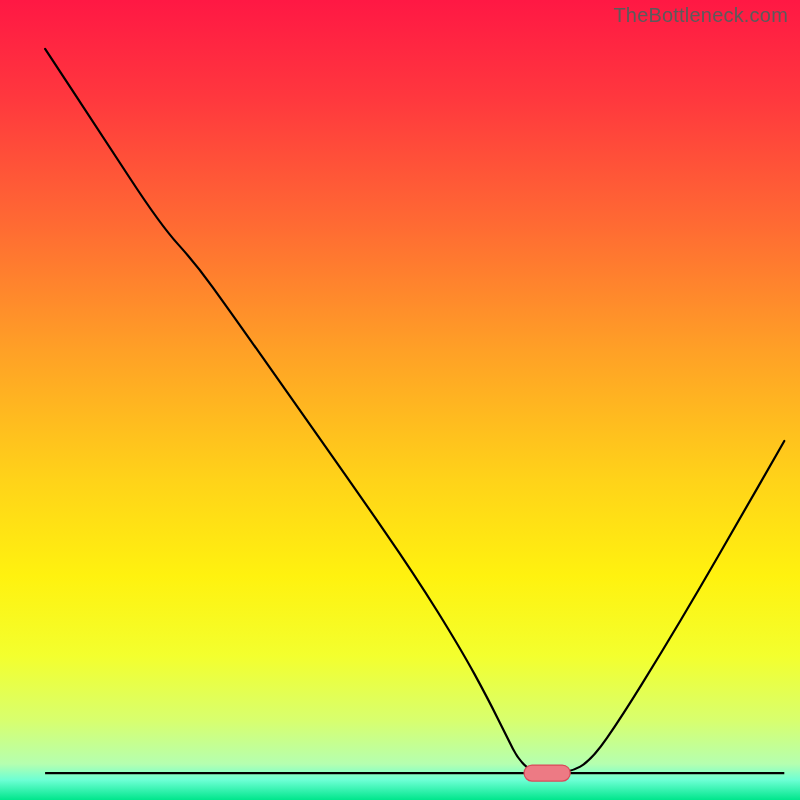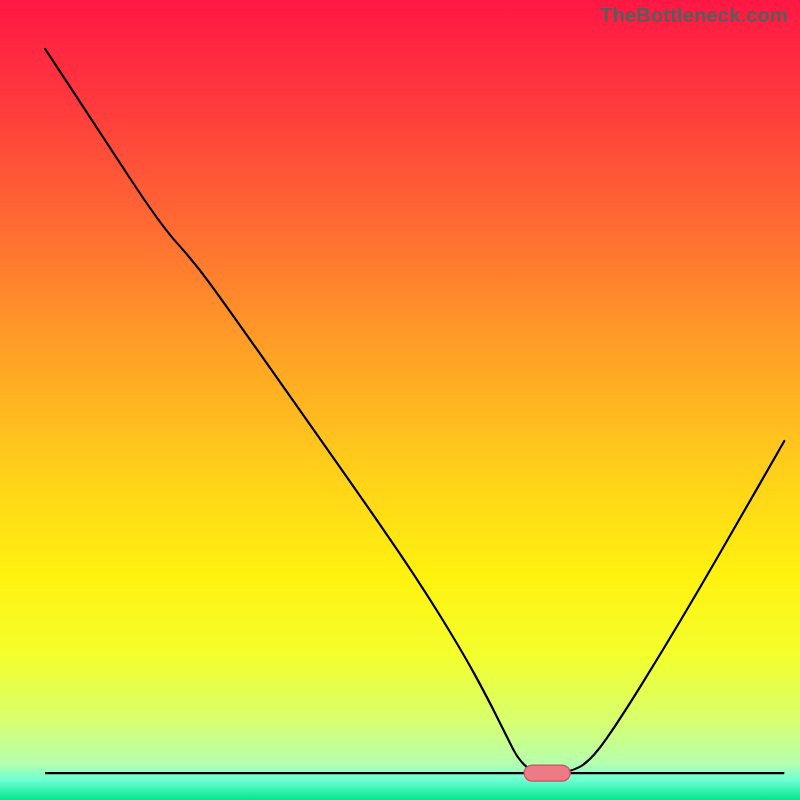--- a/index.html
+++ b/index.html
@@ -15,21 +15,21 @@
     width: 800px;
     height: 800px;
   }
   .watermark {
     position: absolute;
     top: 4px;
     right: 12px;
     font-family: Arial, Helvetica, sans-serif;
     font-size: 20px;
     color: #5b5b5b;
-    font-weight: 700;
+    font-weight: 400;
     letter-spacing: 0.2px;
   }
   svg {
     display: block;
   }
 </style>
 </head>
 <body>
 
 <div class="chart-container">

